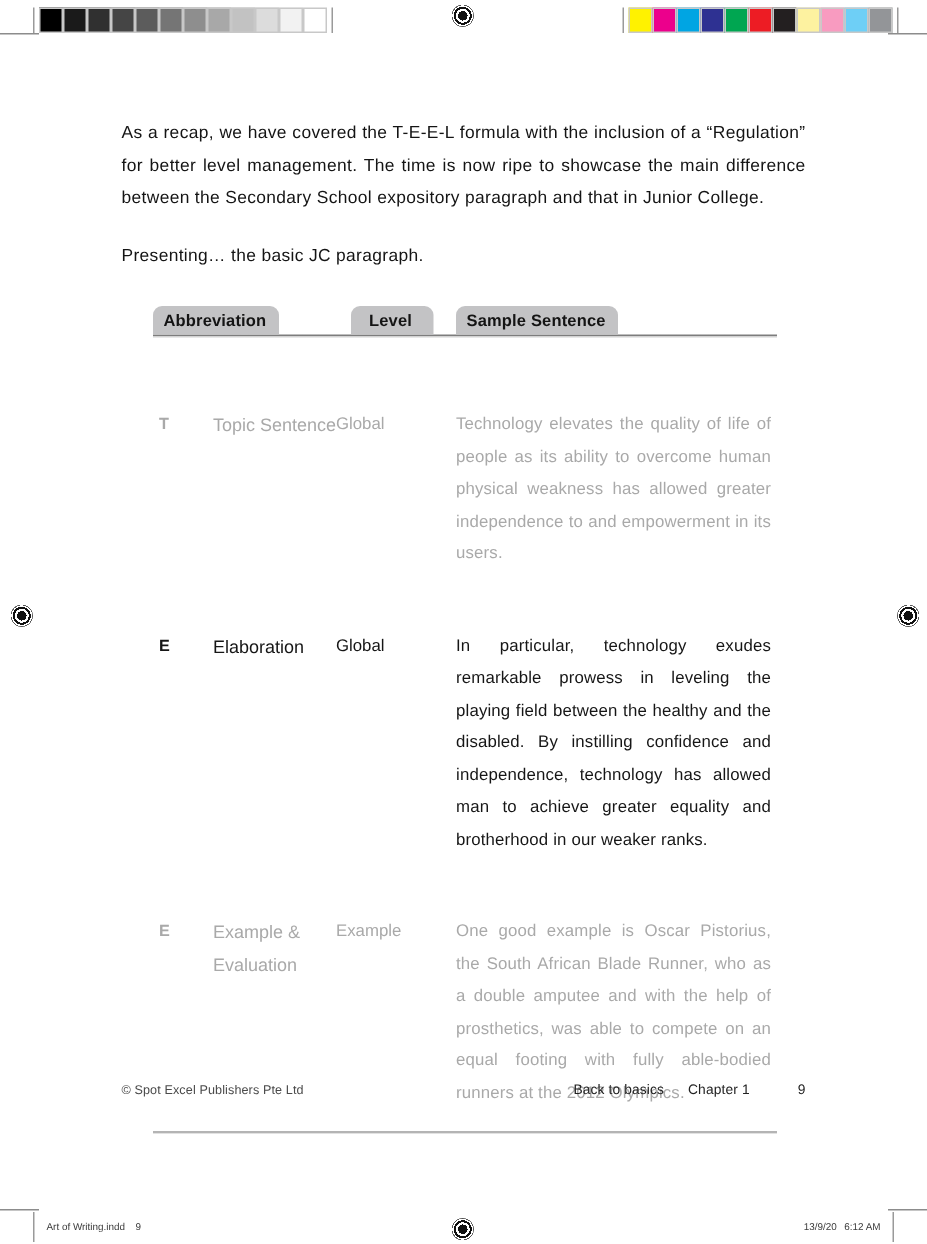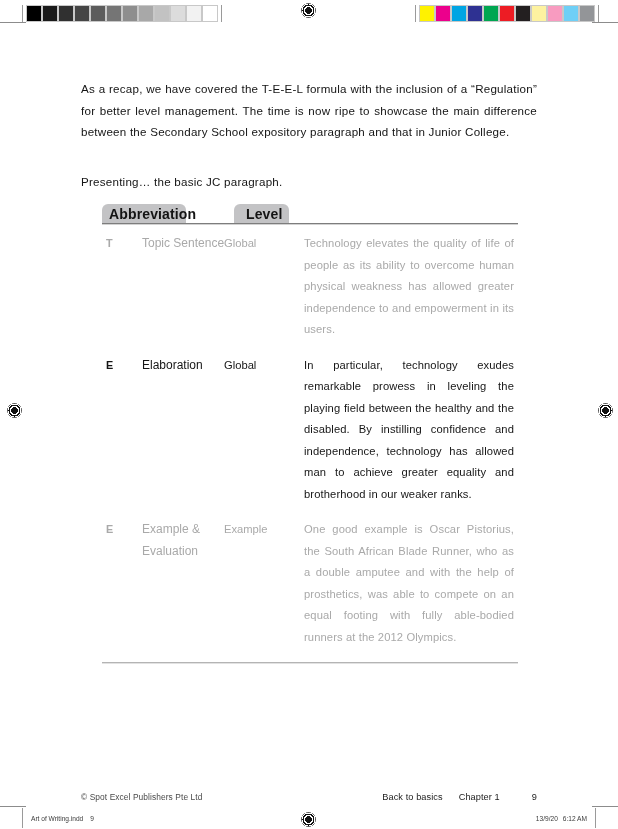--- a/index.html
+++ b/index.html
@@ -71,41 +71,41 @@
     position: absolute;
     left: 81px;
     width: 456px;
     font-size: 11.6px;
     line-height: 21.5px;
     text-align: justify;
     color: #141414;
     letter-spacing: 0.02em;
   }
   #intro-paragraph { top: 78px; }
-  #presenting-line { top: 160px; text-align: left; margin-top: 11px; }
+  #presenting-line { top: 160px; text-align: left; }
 
   
   .table-wrap {
     position: absolute;
     left: 102px;
     top: 204px;
     width: 416px;
   }
 
   .thead {
     position: relative;
     height: 19px;
   }
   .th-tab {
     position: absolute;
     top: 0;
     height: 19px;
     background: #c3c3c5;
     border-radius: 6px 6px 0 0;
-    font-size: 14px;
+    font-size: 11px;
     font-weight: bold;
     color: #141414;
     display: flex;
     align-items: center;
     box-sizing: border-box;
     letter-spacing: 0.01em;
     white-space: nowrap;
   }
   .th-abbr  { left: 0px;   width: 84px;  padding-left: 7px; }
   .th-level { left: 120px; width: 55px;  padding-left: 12px; margin-left: 12px; }
@@ -151,20 +151,21 @@
     font-size: 11.2px;
     line-height: 21.5px;
   }
   .cell-sentence {
     margin-left: 202px;
     width: 210px;
     font-size: 11.2px;
     line-height: 21.5px;
     text-align: justify;
     letter-spacing: 0.01em;
+    margin-top: 40px;
   }
 
   
   .row-faded .cell-letter,
   .row-faded .cell-label,
   .row-faded .cell-level,
   .row-faded .cell-sentence { color: #a9a9a9; }
 
   .row-dark .cell-letter,
   .row-dark .cell-label,
@@ -175,21 +176,21 @@
     width: 416px;
     height: 2px;
     background: linear-gradient(to bottom, #b4b4b4 0 1px, #e2e2e2 1px 2px);
     margin-top: 2px;
   }
 
   
   .footer {
     position: absolute;
     left: 81px;
-    top: 792px;
+    top: 721px;
     width: 456px;
     font-size: 8.4px;
     color: #4a4a4a;
     display: flex;
     justify-content: space-between;
     align-items: baseline;
     letter-spacing: 0.01em;
     text-align: right;
   }
   .footer-right {
@@ -267,20 +268,21 @@
 
   <div class="body-text" id="intro-paragraph">As a recap, we have covered the T-E-E-L formula with the inclusion of a “Regulation” for better level management. The time is now ripe to showcase the main difference between the Secondary School expository paragraph and that in Junior College.</div>
 
   <div class="body-text" id="presenting-line">Presenting… the basic JC paragraph.</div>
 
   <div class="table-wrap">
 
     <div class="thead">
       <div class="th-tab th-abbr">Abbreviation</div>
       <div class="th-tab th-level">Level</div>
+      <div class="th-tab th-samp">Sample Sentence</div>
     </div>
     <div class="thead-rule"></div>
 
     <div class="tbody" id="table-body">
         <div class="trow row-faded">
           <div class="cell-letter">T</div>
           <div class="cell-label">Topic Sentence</div>
           <div class="cell-level">Global</div>
           <div class="cell-sentence">Technology elevates the quality of life of people as its ability to overcome human physical weakness has allowed greater independence to and empowerment in its users.</div>
         </div>

